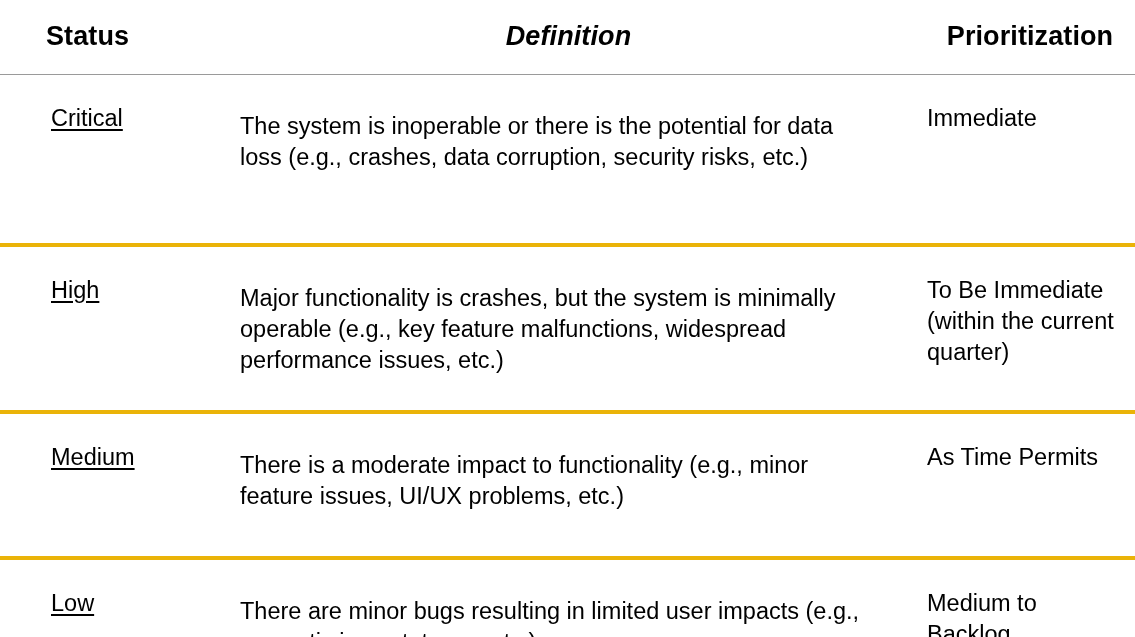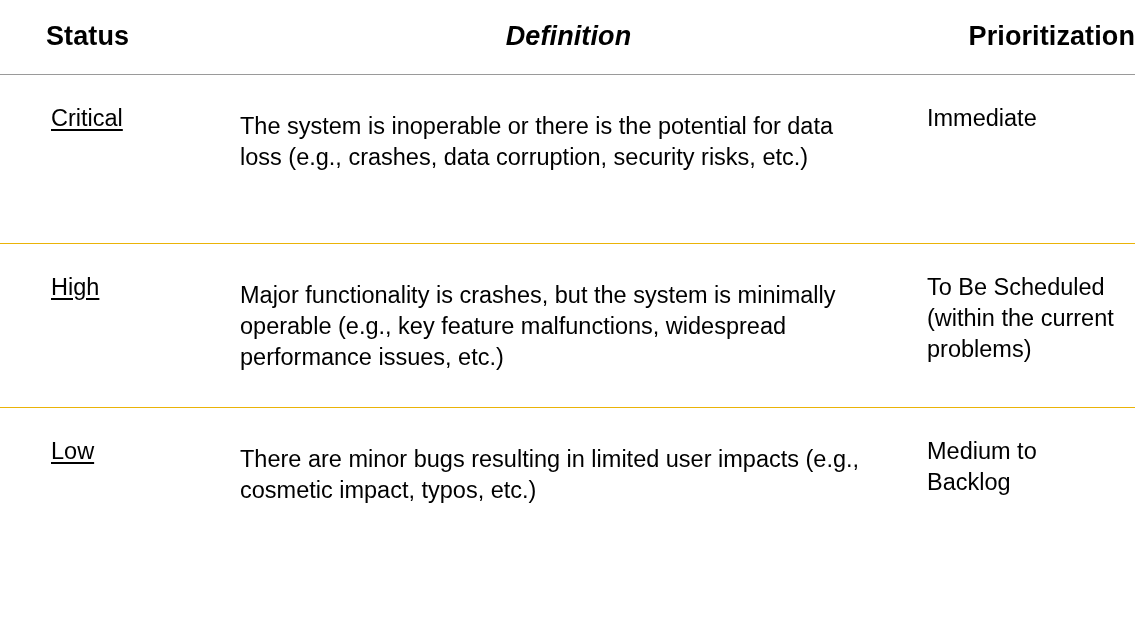--- a/index.html
+++ b/index.html
@@ -48,27 +48,27 @@
   th.th-status {
     text-align: left;
     padding-left: 46px;
   }
   th.th-definition {
     text-align: center;
     padding-right: 8px;
     font-style: italic;
   }
   th.th-prioritization {
-    text-align: right;
+    text-align: center;
     padding-left: 20px;
   }
 
   
   tbody tr.data-row > td {
-    border-top: 1px solid #eab308;
+    border-top: 4px solid #eab308;
   }
   tbody tr.data-row:first-child > td {
     border-top: 1px solid #9a9a9a;
   }
 
   
   tbody td {
     font-size: 23.5px;
     line-height: 31px;
     vertical-align: top;
@@ -146,24 +146,35 @@
       </tr>
 
       <tr class="data-row row-high">
         <td class="cell-status">
           <span class="status-label">High</span>
         </td>
         <td class="cell-definition">
           <span class="def-text">Major functionality is crashes, but the system is minimally operable (e.g., key feature malfunctions, widespread performance issues, etc.)</span>
         </td>
         <td class="cell-prioritization">
-          <span class="prio-text">To Be Scheduled (within the current problems)</span>
+          <span class="prio-text">To Be Immediate (within the current quarter)</span>
         </td>
       </tr>
 
+      <tr class="data-row row-medium">
+        <td class="cell-status">
+          <span class="status-label">Medium</span>
+        </td>
+        <td class="cell-definition">
+          <span class="def-text">There is a moderate impact to functionality (e.g., minor feature issues, UI/UX problems, etc.)</span>
+        </td>
+        <td class="cell-prioritization">
+          <span class="prio-text">As Time Permits</span>
+        </td>
+      </tr>
 
       <tr class="data-row row-low">
         <td class="cell-status">
           <span class="status-label">Low</span>
         </td>
         <td class="cell-definition">
           <span class="def-text">There are minor bugs resulting in limited user impacts (e.g., cosmetic impact, typos, etc.)</span>
         </td>
         <td class="cell-prioritization">
           <span class="prio-text">Medium to Backlog</span>

